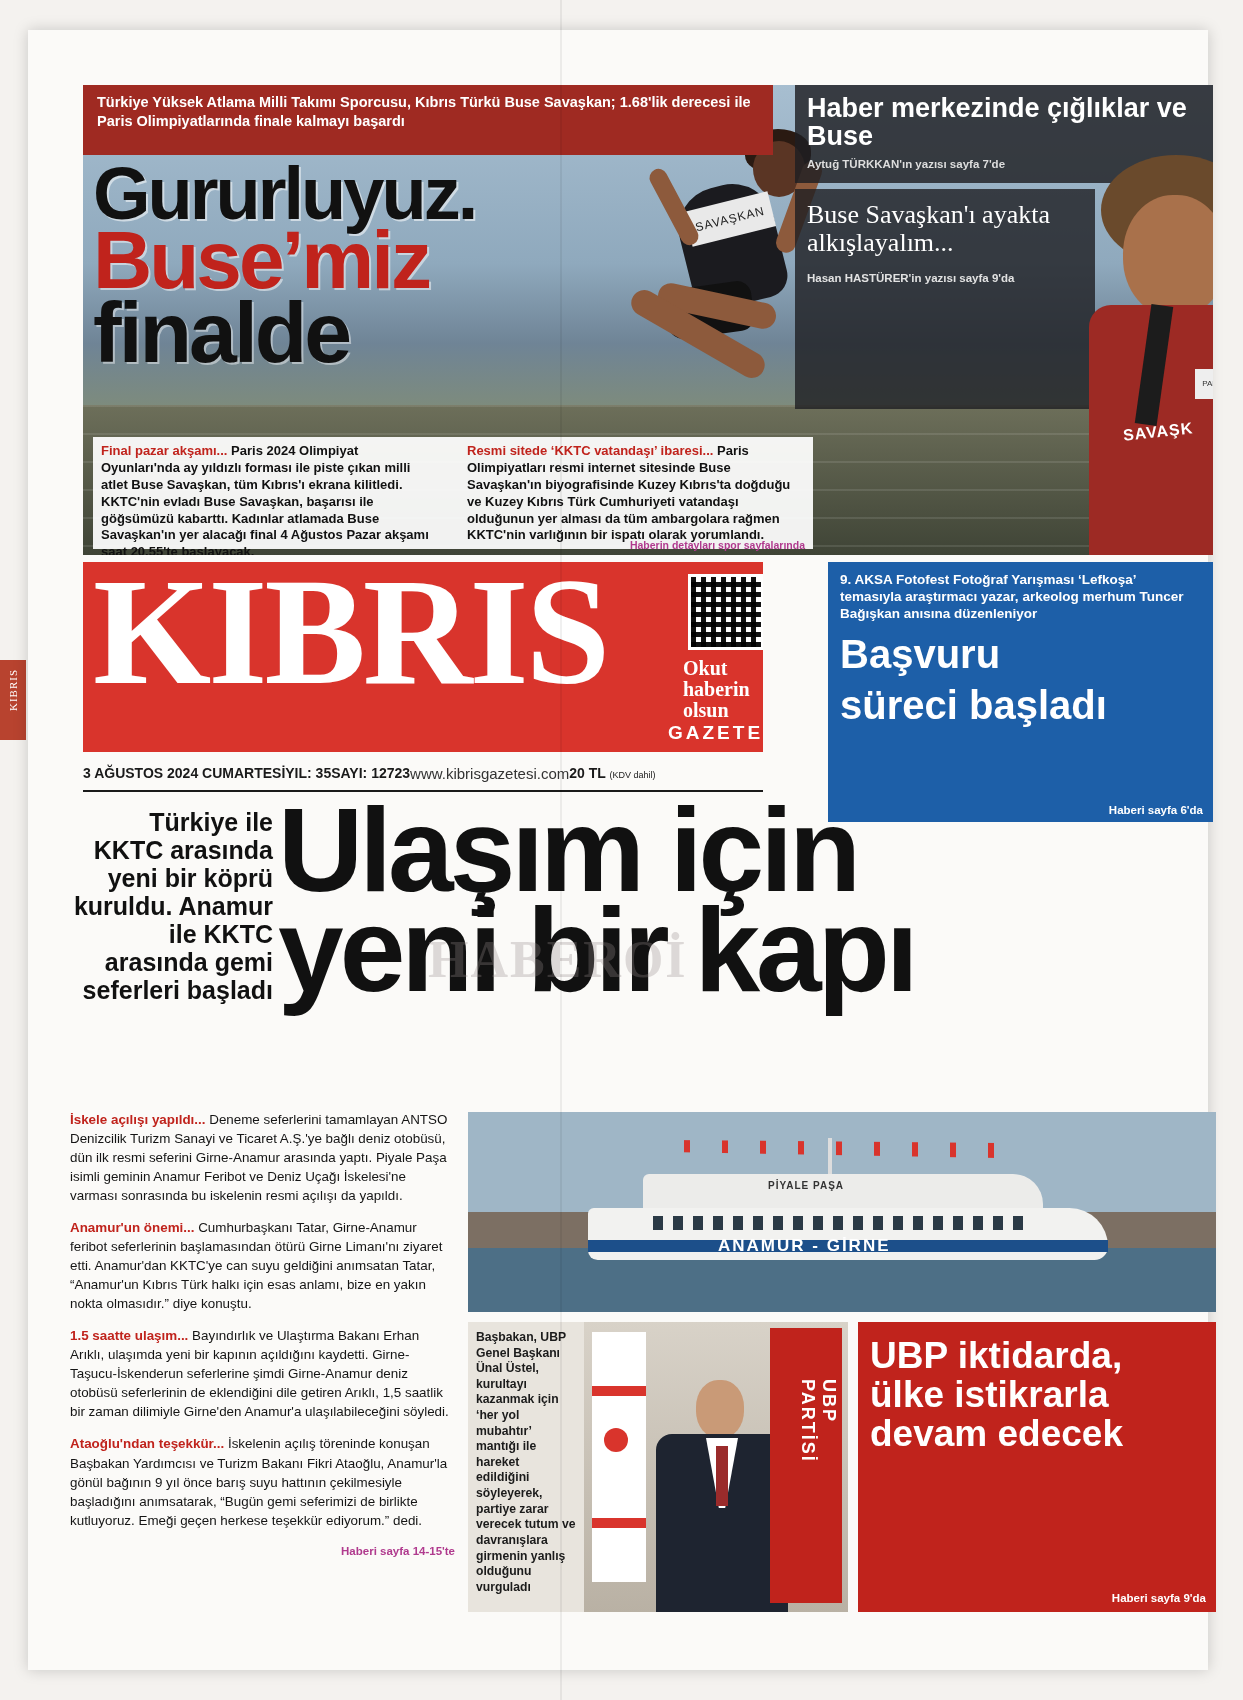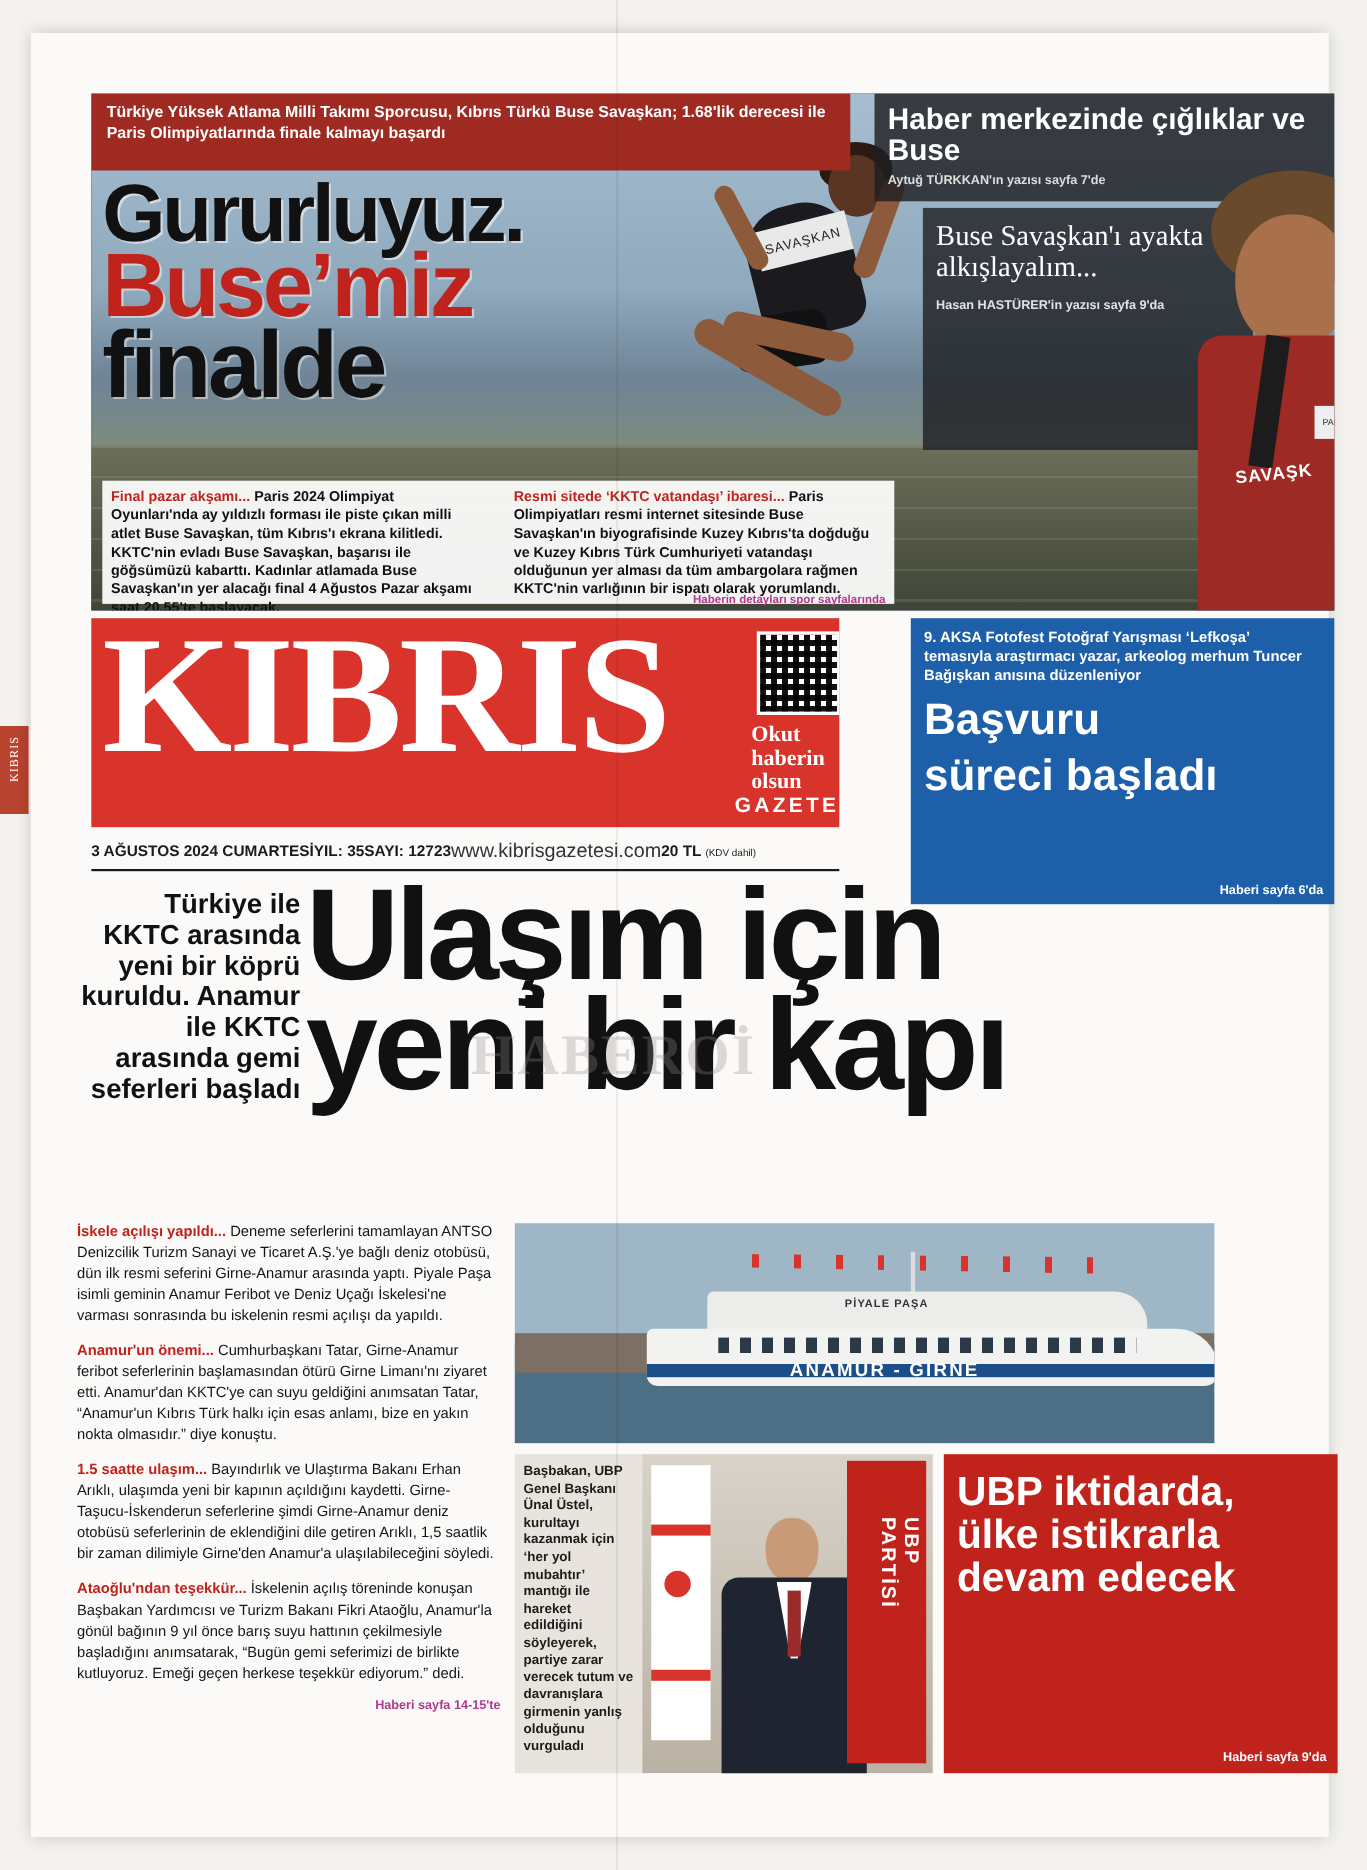--- a/index.html
+++ b/index.html
@@ -101,21 +101,21 @@
 
   
   .rt-box1{
     position:absolute; left:712px; top:0; width:418px; height:98px;
     background:rgba(30,30,34,0.82); color:#fff; padding:10px 12px;
   }
   .rt-box1 .t{ font-size:27px; font-weight:bold; line-height:1.02; }
   .rt-box1 .c{ font-size:11.5px; margin-top:8px; color:#ddd; font-weight:bold;}
   .rt-box2{
     position:absolute; left:712px; top:104px; width:300px; height:220px;
-    background:rgba(30,30,34,0.80); color:#fff; padding:12px;margin-left:44px;
+    background:rgba(30,30,34,0.80); color:#fff; padding:12px;
   }
   .rt-box2 .t{ font-size:26px; line-height:1.08; font-family:"Liberation Serif", serif;}
   .rt-box2 .c{ font-size:11.5px; margin-top:14px; color:#e2e2e2; line-height:1.25; font-weight:bold;}
   .portrait{
     position:absolute; left:1000px; top:70px; width:200px; height:400px;
   }
   .portrait .hair2{ position:absolute; left:18px; top:0; width:150px;height:110px;border-radius:50%; background:#6a4a2c;}
   .portrait .face{ position:absolute; left:40px; top:40px; width:104px;height:122px;border-radius:48%; background:#a9714b;}
   .portrait .body{ position:absolute; left:6px; top:150px; width:190px;height:250px; background:#9d2a24; border-radius:22px 22px 0 0;}
   .portrait .strap{ position:absolute; left:60px; top:150px; width:22px;height:120px; background:#1c1c1c; transform:rotate(8deg);}
@@ -147,21 +147,21 @@
     position:absolute; left:600px; top:96px; color:#fff; font-size:20px; line-height:1.05; font-weight:bold;
     font-family:"Liberation Serif", serif;
   }
 
   .info-bar{
     position:absolute; left:55px; top:726px; width:680px; height:36px;
     display:flex; align-items:center; 
     font-size:14px; font-weight:bold; color:#1a1a1a;
     border-bottom:2px solid #1a1a1a;
   }
-  .info-bar .site{ font-weight:normal; font-size:18px; color:#333; }
+  .info-bar .site{ font-weight:normal; font-size:15px; color:#333; }
   .info-bar .price small{ font-size:9px; font-weight:normal;}
 
   
   .promo{
     position:absolute; left:800px; top:532px; width:385px; height:260px;
     background:#1d5fa8; color:#fff; padding:10px 12px;
   }
   .promo .small{ font-size:13.5px; line-height:1.25; font-weight:bold;}
   .promo .big{ font-size:40px; line-height:0.98; font-weight:bold; margin-top:12px;}
   .promo .ref{ position:absolute; right:10px; bottom:6px; font-size:11.5px; font-weight:bold;}
@@ -185,21 +185,21 @@
   .col-text{
     position:absolute; left:42px; top:1080px; width:385px;
     font-size:13.4px; line-height:1.42; color:#151515;
   }
   .col-text p{ margin:0 0 13px 0; }
   .col-text b.red{ color:#c0231c; }
   .col-ref{ text-align:right; color:#b03a8e; font-weight:bold; font-size:11.5px; }
 
   
   .ship{
-    position:absolute; left:440px; top:1082px; width:636px; height:200px;
+    position:absolute; left:440px; top:1082px; width:748px; height:200px;
     overflow:hidden; background:linear-gradient(to bottom,#9fb6c6 0 55%, #4d6f86 55% 100%);
   }
   .ship .dock{ position:absolute; left:0; top:100px; width:100%; height:36px; background:#7c6f63;}
   .ship .hull{ position:absolute; left:120px; top:96px; width:520px; height:52px; background:#f2f2f0; border-radius:6px 40px 14px 10px;}
   .ship .stripe{ position:absolute; left:120px; top:128px; width:520px; height:12px; background:#1c4f8a;}
   .ship .deck{ position:absolute; left:175px; top:62px; width:400px; height:38px; background:#ececea; border-radius:6px 30px 0 0;}
   .ship .windows{ position:absolute; left:185px; top:104px; width:380px; height:14px;
     background:repeating-linear-gradient(90deg,#2b3a46 0 10px, #f2f2f0 10px 20px);}
   .ship .name{ position:absolute; left:250px; top:124px; color:#fff; font-size:17px; font-weight:bold; letter-spacing:2px;}
   .ship .name2{ position:absolute; left:300px; top:68px; color:#333; font-size:10px; font-weight:bold; letter-spacing:1px;}

